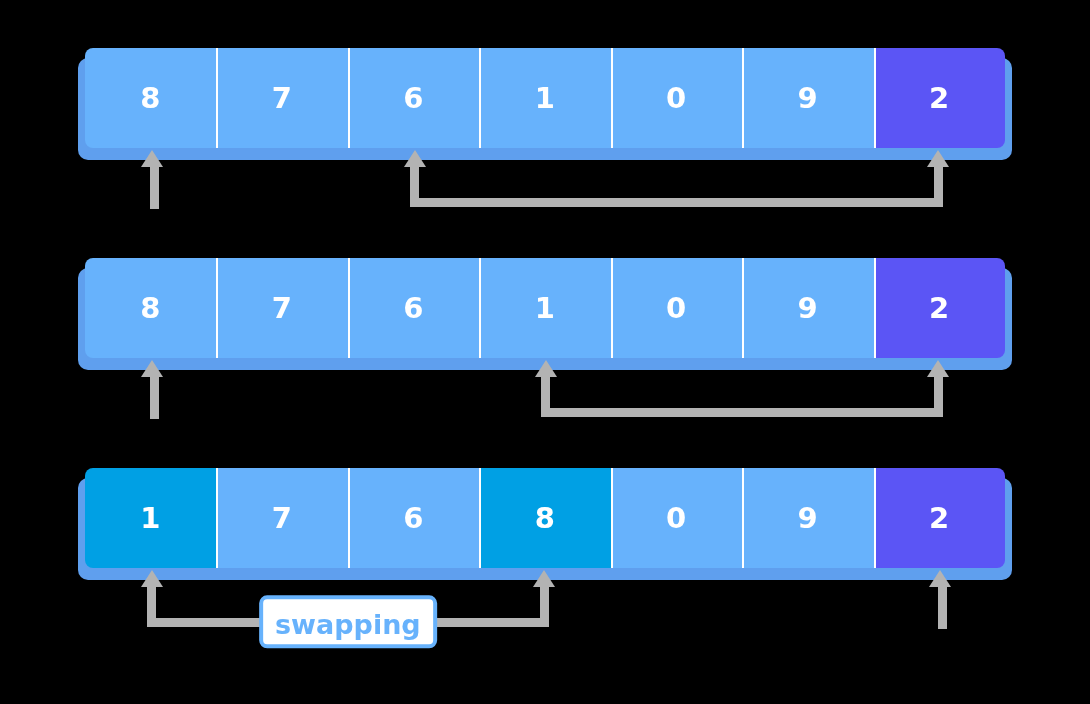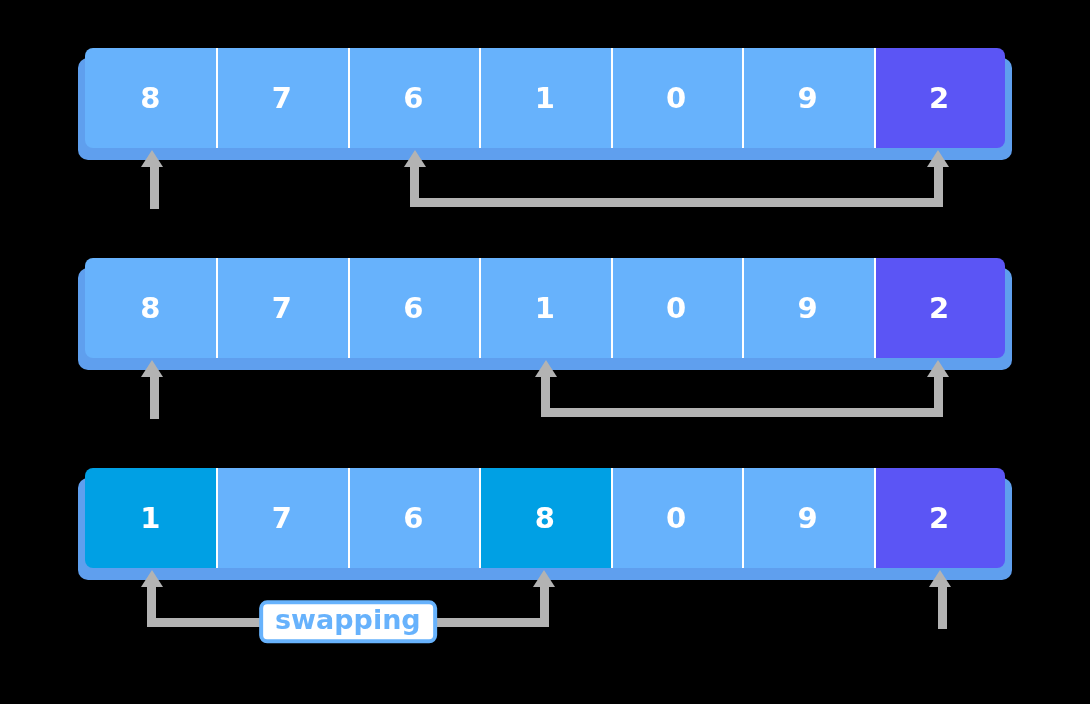--- a/index.html
+++ b/index.html
@@ -133,21 +133,21 @@
 
   
   .swap-label {
     position: absolute;
     background: #ffffff;
     border: 4px solid #67b2fc;
     border-radius: 8px;
     color: #67b2fc;
     font-size: 27px;
     font-weight: 700;
-    padding: 2px 12px 5px 12px;
+    padding: 12px 12px 5px 12px;
     line-height: 1.05;
     white-space: nowrap;
     z-index: 5;
   }
 </style>
 </head>
 <body>
 
 <div id="stage">
     <div class="array-row" style="top: 48px;">

